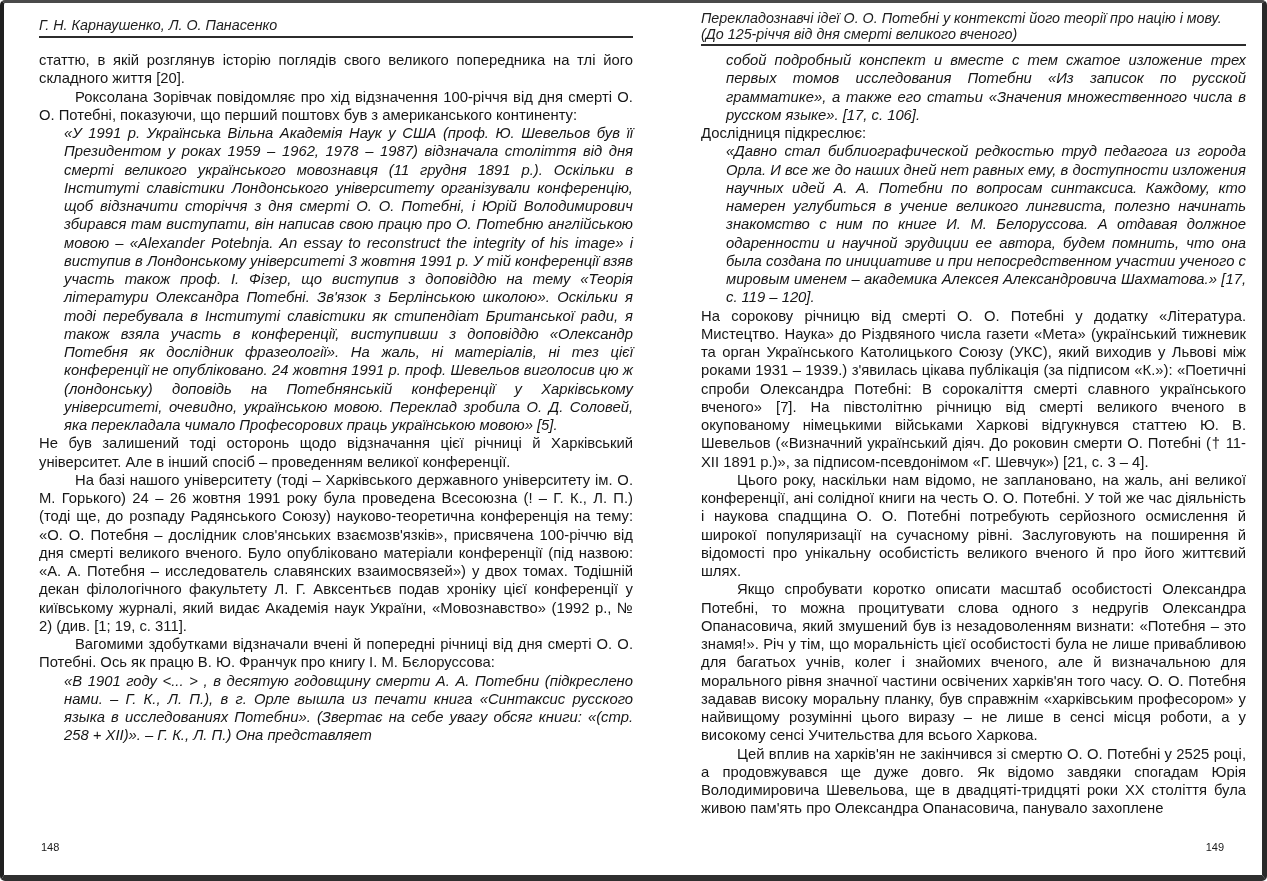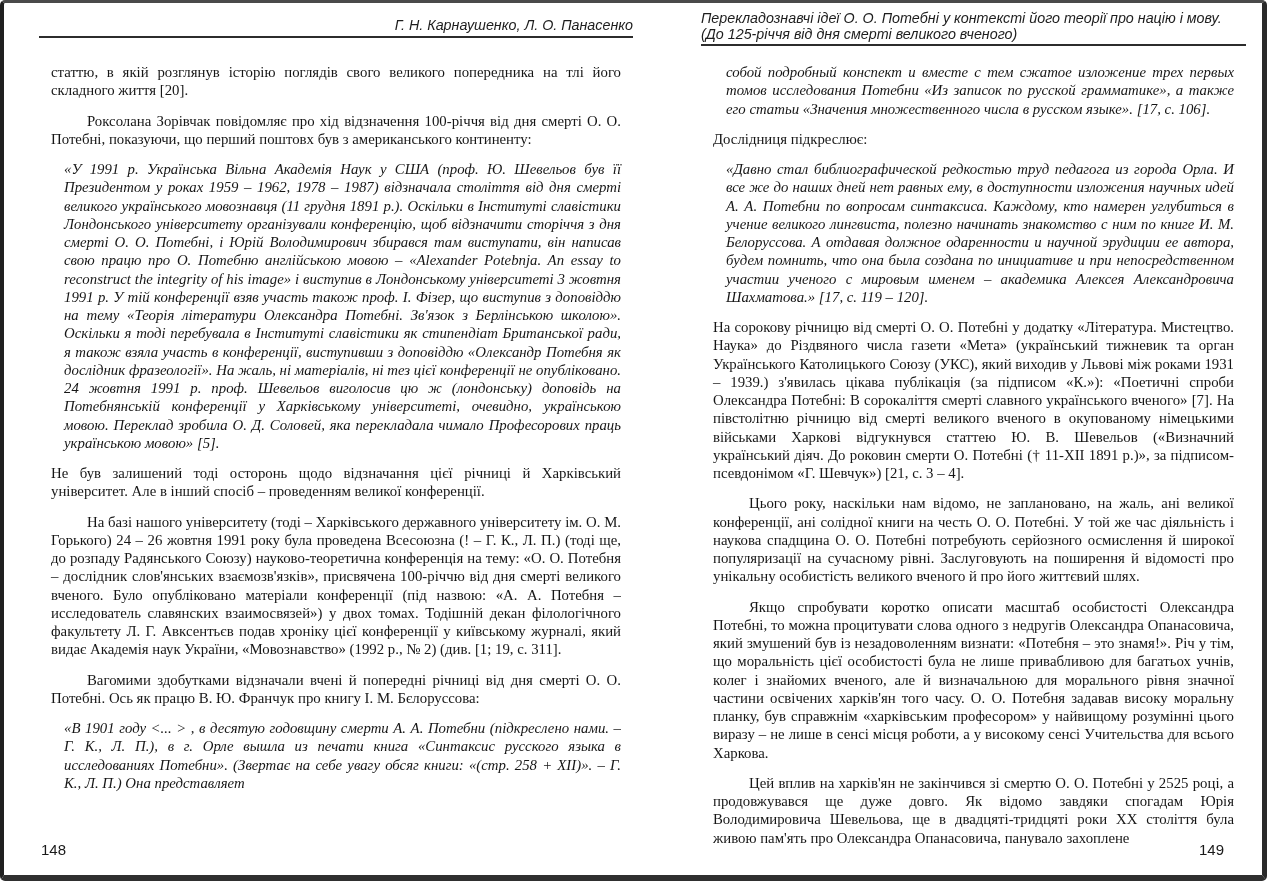--- a/index.html
+++ b/index.html
@@ -19,41 +19,41 @@
   }
   .page { position:absolute; top:0; height:100%; }
   .page-left  { left:35px;  width:594px; }
   .page-right { left:697px; width:545px; }
 
   .running-head {
     position:absolute; left:0; right:0;
     font-style:italic; font-size:14.3px; color:#1d1d1d;
     line-height:15.5px;
   }
-  .rh-left  { top:15px; text-align:right; }
+  .rh-left  { top:15px; text-align:left; }
   .rh-right { top:8px;  }
   .head-rule {
     position:absolute; left:0; right:0; height:0;
     border-top:2px solid #2c2c2c;
   }
   .rule-left  { top:33px; }
   .rule-right { top:41px; }
 
   .page-body {
     position:absolute; top:48px; left:0; right:0;
     font-size:14.8px; line-height:18.25px;
     text-align:justify;
   }
-  .para { margin:12px; padding:0;font-family:Liberation Serif, serif; }
+  .para { margin:0; padding:0; }
   .para.indent { text-indent:36px; }
   .para.quote  { margin-left:25px; font-style:italic; }
 
   .page-number {
     position:absolute; top:838px;
-    font-size:15px; color:#1a1a1a;
+    font-size:11px; color:#1a1a1a;
   }
   .pn-left  { left:2px; }
   .pn-right { right:22px;margin-left:20px; }
 </style>
 </head>
 <body>
 
 <div class="scan">
 
   <div class="page page-left">

